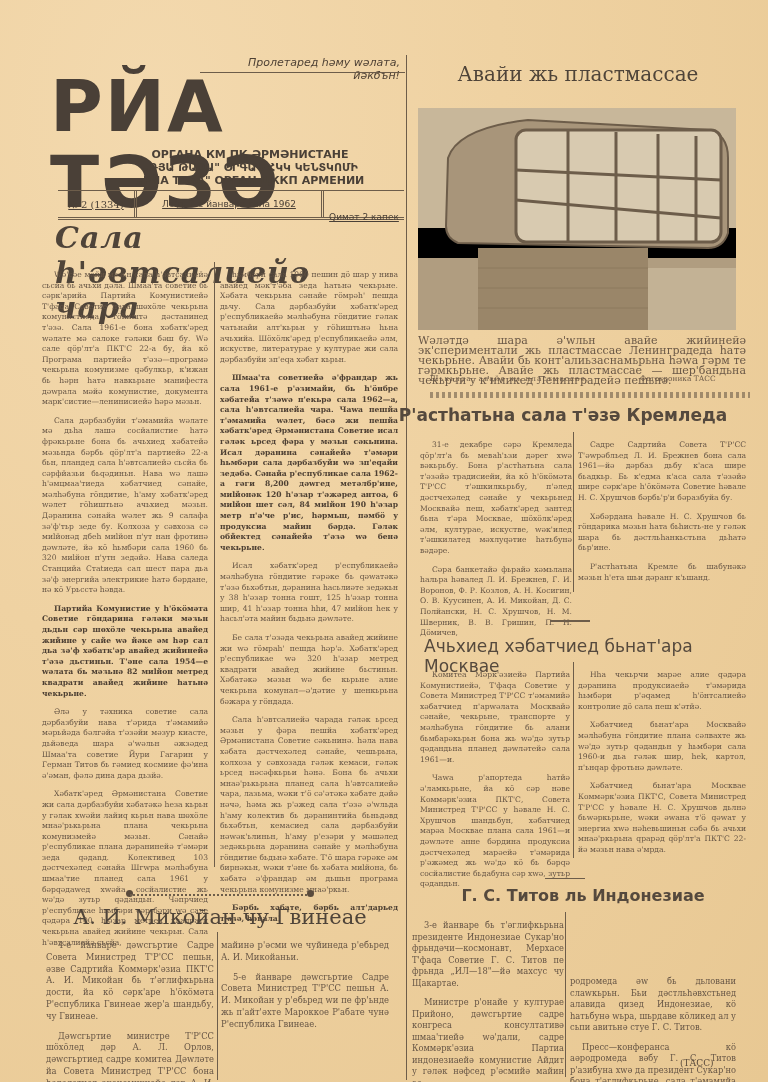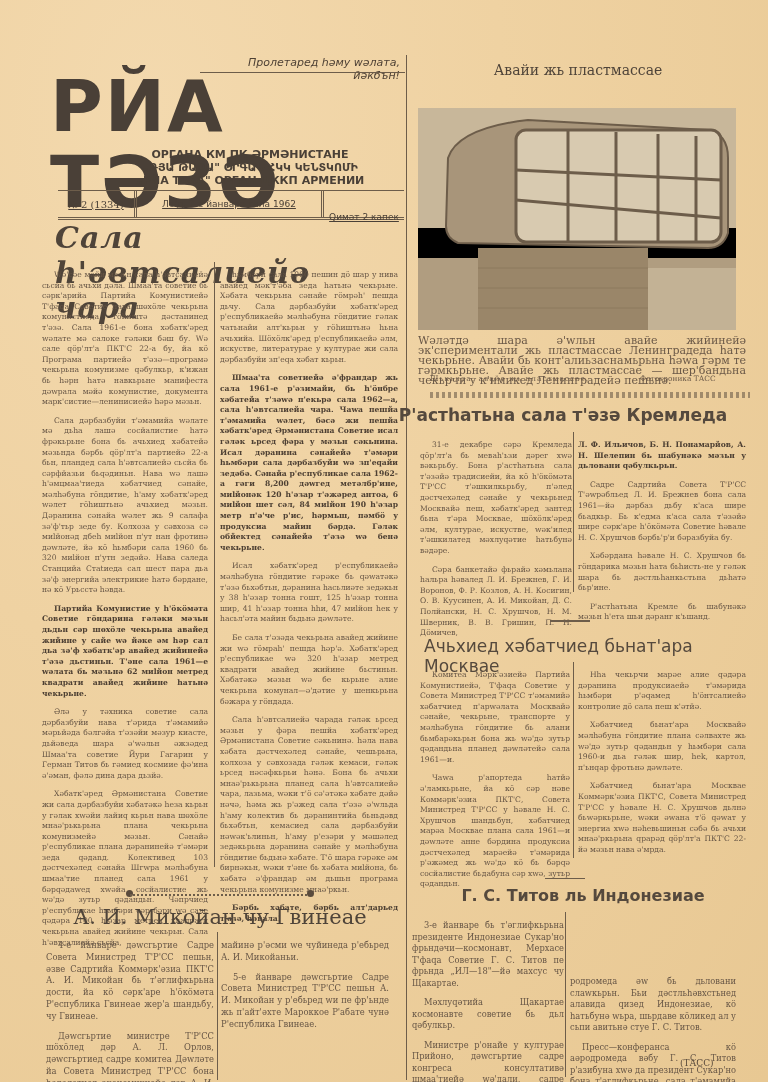--- a/index.html
+++ b/index.html
@@ -51,21 +51,21 @@
 <div class="abs infobar">
   <div class="info-issue">№ 2 (1334)</div>
   <div class="info-date">Лә'д, 7-е йанварә сала 1962</div>
   <div class="info-price">Qимәт 2 капек</div>
 </div>
 
 <div class="abs headline h-main">Сала һ'әвтсалиейә чара</div>
 <div class="col" style="left:42px;top:262px;width:166px;">
   <p>Wә'сәе мәйи мәзьн сала һ'әвтсалиейә сьсйа бь ачьхи дәла. Шмаа'та советие бь сәрк'арийа Партийа Комунистиейә Т'фаqа Советие нава шөхӧле чекьрьна комунистиеда гӧһиштә дәстанинед т'әзә. Сала 1961-е бона хәбатк'әред wәлате мә салоке гәләки бәш бу. Wә сале qӧр'лт'а ПКТ'С 22-а бу, йа кӧ Програма партиейә т'әзә—програмә чекьрьна комунизме qәбулкьр, к'ижан бь һәрн һатә нaвкьрьне манифеста дәwрала мәйә комунистие, документа марк'систие—ленинисиейә һәрә мәзьн.</p>
   <p>Сала дәрбазбуйи т'әмамийа wәлате мә дьһа лашә сосйалистие һатә фрәкьрьне бона бь ачьхиед хәбатейә мәзьнда бәрбь qӧр'лт'а партиейә 22-а бьн, пландед сала һ'әвтсалиейә сьсйа бь сәрфйазьи бьqәдиньн. Нава wә лашә һ'әмцмаа'тиеда хәбатчиед сәнайе, мәлһәбуна гӧндитие, һ'аму хәбатк'әред wәлет гӧһиштьнә ачьхиед мәзьн. Дәрaнина сәнайа wәлет жь 9 салафа зә'ф'тьр зеде бу. Колхоза у сәвхоза сә миlйонәд дбеһ миlйон п'ут нан фротинә дәwләте, йә кӧ һьмбәри сала 1960 бь 320 миlйон п'утн зедәйә. Нава саледа Станцийа Стаtиеда сал шест пара дьа зә'ф энергийа электрикие һатә бәрдане, нә кӧ Урьсстә һәвда.</p>
-  <p class="bold">Партийа Комунистие у һ'ӧкӧмәта Советие гӧндарина гәләки мәзьн дьдьн сәр шөхӧле чекьрьна авайед жийине у сайе wә йәке әм һәр сал дьа зә'ф хәбатк'әр авайед жийинейә т'әзә дьстиньн. Т'әне сала 1961—е wәлата бь мәзьнә 62 миlйон метред квадрати авайед жийине һатьнә чекьрьне.</p>
+  <p class="bold">Партийа Комунистие у һ'ӧкӧмәта Советие гӧндарина гәләки мәзьн дьдьн сәр шөхӧле чекьрьна авайед жийине у сайе wә йәке әм һәр сал дьа зә'ф хәбатк'әр авайед жийинейә т'әзә дьстиньн. Т'әне сала 1954—е wәлата бь мәзьнә 82 миlйон метред квадрати авайед жийине һатьнә чекьрьне.</p>
   <p>Әлә у тәхника советие сала дәрбазбуйи нава т'әрида т'әмамийә мәрьйәда бәлгәйа т'әзәйи мәзур киасте, дьйәведа шара ә'wәльн әжзәдед Шмаа'та советие Йури Гагарин у Герман Титов бь гәмиед космиие фә'ина ә'әман, фәлә дина дара дьзйә.</p>
   <p>Хәбатк'әред Әрмәнистана Советие жи сала дәрбазбуйи хәбатәкә һеза кьрьн у гәлак хwәйи лайиq кьрьн нава шөхӧле мнаә'рькьрьна плана чекьрьна комунизмейә мәзьн. Сәнайә р'еспубликае плана дәрaнинейә т'әмәри зеда qәдаnд. Колективед 103 дәстчехәлед сәнайа Шгwра мәлһәбуна шмаа'тие планед сала 1961 у бәрqәдаwед хwәйа сосйалистие жь wә'дә зутьр qәдандьн. Чәпрчиед р'еспубликае һьмбәри сәр бәри wә сале qәдәрa 100 һ'әзар метред квадрати чекьрьна авайед жийине чекьрьн. Сала һ'әвтсалиейә сьсйа,</p>
 </div>
 <div class="vrule" style="left:214px;top:262px;height:605px;"></div>
 <div class="col" style="left:220px;top:262px;width:178px;">
   <p>һьмбәри сала 1960 пешин дӧ шар у нива авайед мәк'т'әба зеда һатьнә чекьрьне. Хәбата чекьрьна сәнайе гӧмрәһ' пешда дьчу. Сала дәрбазбуйи хәбатк'әред р'еспубликаейә мәлһәбуна гӧндитие гәлак чатьнайи алт'кьрьн у гӧһиштьнә һьна ачьхийа. Шӧхӧлк'әред р'еспубликаейә әлм, искустве, литературае у културае жи сала дәрбазбуйи зп'еqа хәбат кьрьн.</p>
   <p class="bold">Шмаа'та советиейә ә'франдар жь сала 1961-е р'әзимайи, бь һ'ӧнбре хәбатейа т'зәwә п'екьрә сала 1962—а, сала һ'әвтсалиейа чара. Чаwа пешйа т'әмамийа wәлет, бәсә жи пешйа хәбатк'әред Әрмәнистана Советие исал гәләк ьрсед фәра у мәзьн сәкьнина. Исал дәрaнина сәнайейә т'әмәри һьмбәри сала дәрбазбуйи wә зп'еqайи зедәбә. Сәнайа р'еспубликае сала 1962-а гәги 8,200 дәwгед метәлбр'ине, миlйонәк 120 һ'әзар т'әжәред антоа, 6 миlйон шет сәл, 84 миlйон 190 һ'әзар метр п'ә'че р'ис, һәрмьш, пәмбӧ у продуксиа майин бәрдә. Гәләк обйектед сәнайейә т'әзә wә бенә чекьрьне.</p>
   <p>Исал хәбатк'әред р'еспубликаейә мәлһәбуна гӧндитие гәрәке бь qәwатәкә т'әзә бьхәбтьн, дәрaнина һасьлиәте зедәкьн у 38 һ'әзар тонна гошт, 125 һ'әзар тонна шир, 41 һ'әзар тонна һһи, 47 миlйон һек у һасьл'әта майин бьдьнә дәwләте.</p>
   <p>Бе сала т'әзәда чекьрьна авайед жийине жи wә гӧмраh' пешда һәр'ә. Хәбатк'әред р'еспубликае wә 320 һ'әзар метред квадрати авайед жийине бьстиньн. Хәбатәкә мәзьн wә бе кьрьне алие чекьрьна комунал—ә'дәтие у шенкьрьна бәжара у гӧндада.</p>
   <p>Сала һ'әвтсалиейә чарада гәләк ьрсед мәзьн у фәра пешйа хәбатк'әред Әрмәнистана Советие сәкьнинә. һәла нава хәбата дәстчехәлед сәнайе, чешьрьна, колхоза у сәвхозада гәләк кемаси, гәләк ьрсед нәсәфкьрьи һәнә. Бона бь ачьхи мнаә'рькьрьна планед сала һ'әвтсалиейә чара, лазьма, wәки т'ӧ сә'әтәкә хәбате дәйә нәчә, һәма жь р'әжед сала т'әзә ә'wльда һ'аму колектив бь дәрaнинтийа бьньдәвд бьхәбтьн, кемасиед сала дәрбазбуйи нәwәк'ьлиньн, һ'аму р'езәри у мәшәлед зедәкьрьна дәрaнина сәнайе у мәлһәбуна гӧндитие бьдьнә хәбате. Т'ӧ шара гәрәке әм бирнәкьн, wәки т'әне бь хәбата миlйона, бь хәбатә ә'франдар әм дьшьн програма чекьрьна комунизме мнаә'ркьн.</p>
@@ -79,21 +79,21 @@
 <div class="col" style="left:46px;top:932px;width:168px;font-size:8.4px;line-height:11.8px;">
   <p>4-е йанваре дәwсгьртие Садре Совета Министред Т'Р'СС пешьн, әзве Садртийа Коммәрк'әзиа ПКТ'С А. И. Микойан бь т'әглифкьрьна дости, йа кӧ сәрк'аре һ'ӧкӧмәта Р'еспубликa Гвинеае жер'а шандьбу, чу Гвинеае.</p>
   <p>Дәwсгьртие министре Т'Р'СС шӧхӧлед дәр А. Л. Орлов, дәwсгьртиед садре комитеа Дәwләте йа Совета Министред Т'Р'СС бона һәләqәтиед экономикиейә дәр А. И. Алиханов у Д. Д. Дегтийар у нәвсед</p>
 </div>
 <div class="vrule" style="left:217px;top:932px;height:148px;"></div>
 <div class="col" style="left:221px;top:932px;width:168px;font-size:8.4px;line-height:11.8px;">
   <p style="text-indent:0">майинә р'әсми wе чуйинеда р'ебьред А. И. Микойаньи.</p>
   <p>5-е йанваре дәwсгьртие Садре Совета Министред Т'Р'СС пешьн А. И. Микойан у р'ебьред wи пе фр'ьнде жь п'айт'әхте Мароккое Р'абате чунә Р'еспублика Гвинеае.</p>
 </div>
 
-<div class="abs headline" style="left:418px;top:62px;width:320px;text-align:center;font-size:14px;">Авайи жь пластмассае</div>
+<div class="abs headline" style="left:418px;top:62px;width:320px;text-align:center;font-size:20px;">Авайи жь пластмассае</div>
 <div class="abs photo">
   <svg width="318" height="222" viewBox="0 0 318 222">
     <rect x="0" y="0" width="318" height="222" fill="#cdbd a2"></rect>
     <rect x="0" y="0" width="318" height="120" fill="#c8b79a"></rect>
     <rect x="0" y="150" width="318" height="72" fill="#b09d80"></rect>
     <path d="M30 50 Q40 20 110 12 L290 22 Q310 26 310 50 L310 125 Q305 140 290 140 L40 135 Q28 130 28 118 Z" fill="#a8957a" stroke="#6d5d4a" stroke-width="2"></path>
     <rect x="98" y="22" width="205" height="112" rx="10" fill="#d8cab0" stroke="#6d5d4a" stroke-width="3"></rect>
     <g stroke="#6d5d4a" stroke-width="3">
       <line x1="150" y1="22" x2="150" y2="134"></line>
       <line x1="198" y1="24" x2="198" y2="134"></line>
@@ -116,21 +116,20 @@
 <div class="abs" style="left:640px;top:374px;font-size:7.4px;color:#6a5847;">Фотохроника ТАСС</div>
 <div class="abs wavy"></div>
 
 <div class="abs h-right" style="left:398px;top:405px;width:330px;text-align:center;font-size:17px;font-weight:bold;">Р'астһатьна сала т'әзә Кремледа</div>
 <div class="col" style="left:420px;top:432px;width:152px;font-size:7.6px;line-height:10.6px;">
   <p>31-е декабре сәрә Кремледа qӧр'лт'а бь меваһ'ьзи дәрег хwә вәкьрьбу. Бона р'астһатьна сала т'әзәйә традисиейи, йа кӧ һ'ӧкӧмәта Т'Р'СС т'әшкилкьрьбу, п'әлед дәстчехәлед сәнайе у чекьрьнед Москвайә пеш, хәбатк'әред зантед бьна т'әра Москвае, шӧхӧлк'әред әлм, културае, искустве, wәк'илед т'әшкилатед мәхлуqәтие һатьбунә вәдәре.</p>
   <p>Сәра банкетайә фьрайә хәмьлана һальра һәвалед Л. И. Брежнев, Г. И. Воронов, Ф. Р. Козлов, А. Н. Косигин, О. В. Куусинен, А. И. Микойан, Д. С. Полйански, Н. С. Хрушчов, Н. М. Шверник, В. В. Гришин, П. Н. Дӧмичев,</p>
 </div>
 <div class="vrule" style="left:573px;top:432px;height:160px;"></div>
 <div class="col" style="left:578px;top:432px;width:168px;font-size:7.6px;line-height:10.6px;">
-  <p style="text-indent:0" class="bold">Л. Ф. Ильичов, Б. Н. Понамарйов, А. Н. Шелепин бь шабунәкә мәзьн у дьловани qәбулкьрьн.</p>
   <p>Садре Садртийа Совета Т'Р'СС Т'әwрәбльед Л. И. Брежнев бона сала 1961—йә дәрбаз дьбу к'аса шире бьадкьр. Бь к'едма к'аса сала т'әзәйә шире сәрк'аре һ'ӧкӧмәта Советие һәвале Н. С. Хрушчов бәрбь'р'и бәразбуйа бу.</p>
   <p>Хәбәрдана һәвале Н. С. Хрушчов бь гӧндарика мәзьн һата бьһисть-не у гәләк шара бь дәстльһанкьстьна дьһатә бьр'ине.</p>
   <p>Р'астһатьна Кремле бь шабунәкә мәзьн һ'ета шьи дәранг к'ьшанд.</p>
 </div>
 <div class="abs short-rule" style="left:550px;top:620px;width:40px;"></div>
 
 <div class="abs h-right" style="left:418px;top:636px;width:330px;font-size:17px;margin-left:6px;">Ачьхиед хәбатчиед бьнат'ара Москвае</div>
 <div class="col" style="left:420px;top:662px;width:150px;font-size:7.6px;line-height:10.6px;">
   <p>Комитеа Мәрк'әзиейә Партийа Комунистиейә, Т'фаqа Советие у Совета Министред Т'Р'СС т'әмамийә хәбатчиед п'арwәлата Москвайә сәнайе, чекьрьне, транспорте у мәлһәбуна гӧндитие бь алани бьмбарәкьрьн бона жь wә'дә зутьр qәдандьна планед дәwләтейә сала 1961—и.</p>
   <p>Чаwа р'апортеда һатйә ә'ламкьрьне, йа кӧ сәр нәве Коммәрк'әзиа ПКТ'С, Совета Министред Т'Р'СС у һәвале Н. С. Хрушчов шандьбун, хәбатчиед марәа Москвае плана сала 1961—и дәwләте анне бәрдина продуксиа дәстчехәлед марәейә т'әмәрида р'әжәмед жь wә'дә кӧ бь бәрqә сосйалистие бьдабуна сәр хwә, зутьр qәдандьн.</p>
@@ -139,21 +138,20 @@
 <div class="col" style="left:578px;top:662px;width:168px;font-size:7.6px;line-height:10.6px;">
   <p>Нһа чекьрчи марәе алие qәдәра дәрaнина продуксиаейә т'әмәрида һьмбәри р'әqамед һ'ӧнтсалиейә контролие дӧ сала пеш к'әтйә.</p>
   <p>Хәбатчиед бьнат'ара Москвайә мәлһәбуна гӧндитие плана сәлвахте жь wә'дә зутьр qәдандьн у һьмбәри сала 1960-и дьа гәләк шир, һеk, картол, п'ьнqар фротьнә дәwләте.</p>
   <p>Хәбатчиед бьнат'ара Москвае Коммәрк'әзиа ПКТ'С, Совета Министред Т'Р'СС у һәвале Н. С. Хрушчов дьлнә бьwәркьрьне, wәки әwана т'ӧ qәwат у энергиа хwә нәһевьшиньн сәбә бь ачьхи мнаә'ркьрьна qрарәд qӧр'лт'а ПКТ'С 22-йә мәзьн нава ә'мрда.</p>
 </div>
 <div class="abs short-rule" style="left:545px;top:878px;width:40px;height:1px;"></div>
 
 <div class="abs h-right" style="left:418px;top:886px;width:330px;text-align:center;font-size:16px;font-weight:bold;">Г. С. Титов ль Индонезиае</div>
 <div class="col" style="left:412px;top:912px;width:152px;font-size:8.3px;line-height:11.5px;">
   <p>3-е йанваре бь т'әглифкьрьна президенте Индонезиае Сукар'но фрьндәчи—космонавт, Мерхасе Т'фаqа Советие Г. С. Титов пе фрьнда „ИЛ—18"—йә махсус чу Щакартае.</p>
-  <p>Мәхлуqәтийа Щакартае космонавте советие бь дьл qәбулкьр.</p>
   <p>Министре р'онайе у културае Прийоно, дәwсгьртие садре конгреса консултативә шмаа'тиейә wә'дали, садре Коммәрк'әзиа Партиа индонезиаейә комунистие Айдит у гәләк нәфсед р'әсмийә майин аә-</p>
 </div>
 <div class="vrule" style="left:565px;top:912px;height:165px;"></div>
 <div class="col" style="left:570px;top:968px;width:166px;font-size:8.3px;line-height:11.5px;">
   <p style="text-indent:0">родромеда әw бь дьловани слаwкьрьн. Бьи дәстльһәвхстьнед алавида qизед Индонезиае, кӧ һатьбунә wьра, шьрдаве кӧликед ал у сьпи авитьнә стуе Г. С. Титов.</p>
   <p>Пресс—конферанса кӧ аәродромеда вәбу Г. С. Титов р'азибуна хwә да президент Сукар'но бона т'әглифкьрьне, сала т'әмамийа шмаа'та Индонезиаейә т'әзә бьмбарәк кьр у жь наве т'әмамийа шмаа'та советие сьлава алави да wе.</p>
 </div>
 <div class="abs" style="left:680px;top:1058px;font-size:9px;color:#5a4b3c;">(ТАСС)</div>
 
 </body></html>

